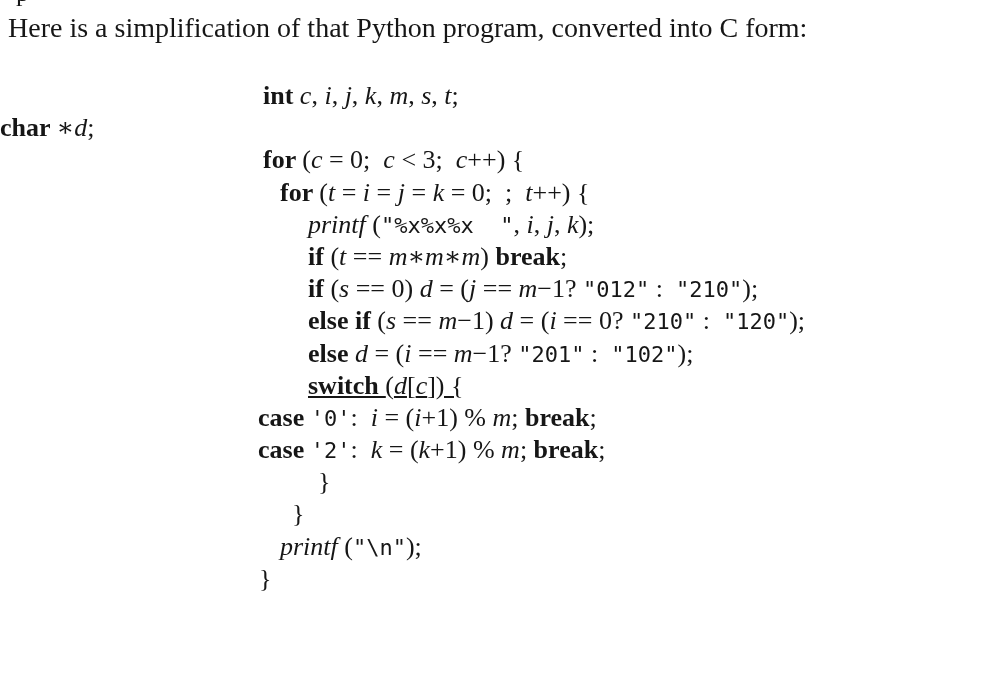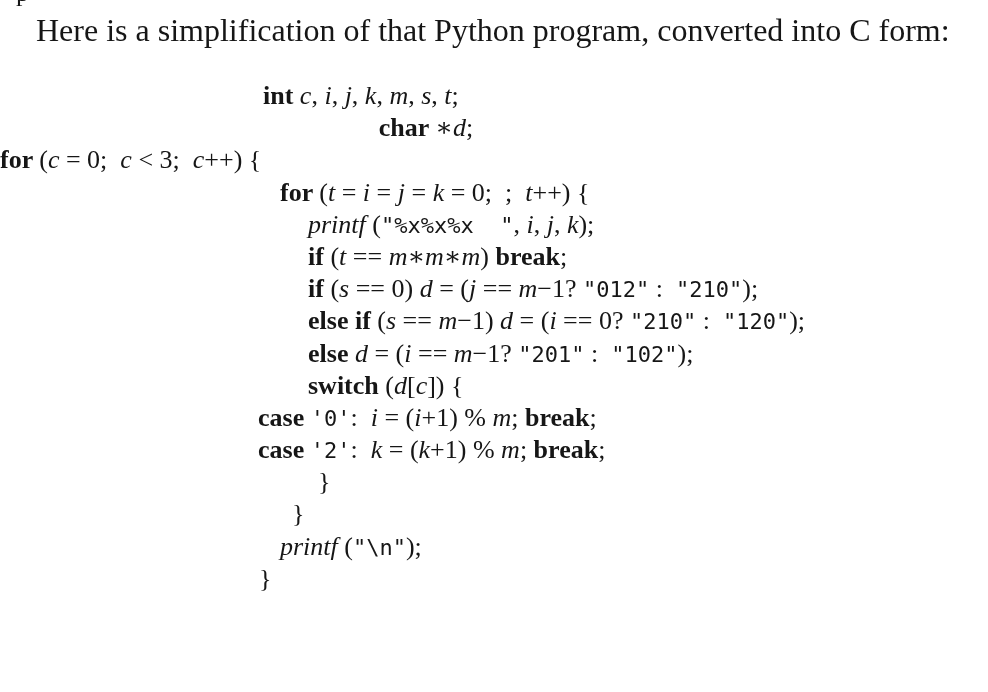--- a/index.html
+++ b/index.html
@@ -28,23 +28,22 @@
     top: -20px;
     display: block;
     font-size: 26px;
     line-height: 26px;
     letter-spacing: 6px;
   }
   .intro {
     position: absolute;
     left: 8px;
     top: 12px;
-    font-size: 32px;
+    font-size: 28px;
     white-space: pre;
-    margin-left: 28px;
   }
   .code {
     position: absolute;
     left: 0;
     top: 80px;
     width: 852px;
   }
   .code-line {
     height: 32.2px;
     line-height: 32.2px;
@@ -63,28 +62,28 @@
 <body style="background: rgb(255, 255, 255); color: rgb(22, 22, 22);">
 
 <div class="fragment-clip">
   <span>p</span>
 </div>
 
 <div class="intro">Here is a simplification of that Python program, converted into C form:</div>
 
 <div class="code">
     <div class="code-line" style="padding-left: 263px;"><span class="seg-k">int </span><span class="seg-v">c</span><span class="seg-p">, </span><span class="seg-v">i</span><span class="seg-p">, </span><span class="seg-v">j</span><span class="seg-p">, </span><span class="seg-v">k</span><span class="seg-p">, </span><span class="seg-v">m</span><span class="seg-p">, </span><span class="seg-v">s</span><span class="seg-p">, </span><span class="seg-v">t</span><span class="seg-p">;</span></div>
-    <div class="code-line" style=" text-align: center;"><span class="seg-k">char </span><span class="seg-p">∗</span><span class="seg-v">d</span><span class="seg-p">;</span></div>
-    <div class="code-line" style=""><span class="seg-k">for </span><span class="seg-p">(</span><span class="seg-v">c</span><span class="seg-p"> = 0;  </span><span class="seg-v">c</span><span class="seg-p"> &lt; 3;  </span><span class="seg-v">c</span><span class="seg-p">++) {</span></div>
+    <div class="code-line" style=""><span class="seg-k">char </span><span class="seg-p">∗</span><span class="seg-v">d</span><span class="seg-p">;</span></div>
+    <div class="code-line" style="padding-left: 263px;"><span class="seg-k">for </span><span class="seg-p">(</span><span class="seg-v">c</span><span class="seg-p"> = 0;  </span><span class="seg-v">c</span><span class="seg-p"> &lt; 3;  </span><span class="seg-v">c</span><span class="seg-p">++) {</span></div>
     <div class="code-line" style="padding-left: 280px;"><span class="seg-k">for </span><span class="seg-p">(</span><span class="seg-v">t</span><span class="seg-p"> = </span><span class="seg-v">i</span><span class="seg-p"> = </span><span class="seg-v">j</span><span class="seg-p"> = </span><span class="seg-v">k</span><span class="seg-p"> = 0;  ;  </span><span class="seg-v">t</span><span class="seg-p">++) {</span></div>
     <div class="code-line" style="padding-left: 308px;"><span class="seg-v">printf</span><span class="seg-p"> (</span><span class="seg-s">"%x%x%x  "</span><span class="seg-p">, </span><span class="seg-v">i</span><span class="seg-p">, </span><span class="seg-v">j</span><span class="seg-p">, </span><span class="seg-v">k</span><span class="seg-p">);</span></div>
     <div class="code-line" style="padding-left: 308px;"><span class="seg-k">if </span><span class="seg-p">(</span><span class="seg-v">t</span><span class="seg-p"> == </span><span class="seg-v">m</span><span class="seg-p">∗</span><span class="seg-v">m</span><span class="seg-p">∗</span><span class="seg-v">m</span><span class="seg-p">) </span><span class="seg-k">break</span><span class="seg-p">;</span></div>
     <div class="code-line" style="padding-left: 308px;"><span class="seg-k">if </span><span class="seg-p">(</span><span class="seg-v">s</span><span class="seg-p"> == 0) </span><span class="seg-v">d</span><span class="seg-p"> = (</span><span class="seg-v">j</span><span class="seg-p"> == </span><span class="seg-v">m</span><span class="seg-p">−1? </span><span class="seg-s">"012"</span><span class="seg-p"> :  </span><span class="seg-s">"210"</span><span class="seg-p">);</span></div>
     <div class="code-line" style="padding-left: 308px;"><span class="seg-k">else if </span><span class="seg-p">(</span><span class="seg-v">s</span><span class="seg-p"> == </span><span class="seg-v">m</span><span class="seg-p">−1) </span><span class="seg-v">d</span><span class="seg-p"> = (</span><span class="seg-v">i</span><span class="seg-p"> == 0? </span><span class="seg-s">"210"</span><span class="seg-p"> :  </span><span class="seg-s">"120"</span><span class="seg-p">);</span></div>
     <div class="code-line" style="padding-left: 308px;"><span class="seg-k">else </span><span class="seg-v">d</span><span class="seg-p"> = (</span><span class="seg-v">i</span><span class="seg-p"> == </span><span class="seg-v">m</span><span class="seg-p">−1? </span><span class="seg-s">"201"</span><span class="seg-p"> :  </span><span class="seg-s">"102"</span><span class="seg-p">);</span></div>
-    <div class="code-line" style="padding-left: 308px;"><span class="seg-k">switch </span><span class="seg-p">(</span><span class="seg-v">d</span><span class="seg-p">[</span><span class="seg-v">c</span><span class="seg-p">]) {</span></div>
+    <div class="code-line" style="padding-left: 308px; text-decoration: underline;"><span class="seg-k">switch </span><span class="seg-p">(</span><span class="seg-v">d</span><span class="seg-p">[</span><span class="seg-v">c</span><span class="seg-p">]) {</span></div>
     <div class="code-line" style="padding-left: 258px;"><span class="seg-k">case </span><span class="seg-s">'0'</span><span class="seg-p">:  </span><span class="seg-v">i</span><span class="seg-p"> = (</span><span class="seg-v">i</span><span class="seg-p">+1) % </span><span class="seg-v">m</span><span class="seg-p">; </span><span class="seg-k">break</span><span class="seg-p">;</span></div>
     <div class="code-line" style="padding-left: 258px;"><span class="seg-k">case </span><span class="seg-s">'2'</span><span class="seg-p">:  </span><span class="seg-v">k</span><span class="seg-p"> = (</span><span class="seg-v">k</span><span class="seg-p">+1) % </span><span class="seg-v">m</span><span class="seg-p">; </span><span class="seg-k">break</span><span class="seg-p">;</span></div>
     <div class="code-line" style="padding-left: 318px;"><span class="seg-p">}</span></div>
     <div class="code-line" style="padding-left: 292px;"><span class="seg-p">}</span></div>
     <div class="code-line" style="padding-left: 280px;"><span class="seg-v">printf</span><span class="seg-p"> (</span><span class="seg-s">"\n"</span><span class="seg-p">);</span></div>
     <div class="code-line" style="padding-left: 259px;"><span class="seg-p">}</span></div>
   </div>
 
 </body></html>

